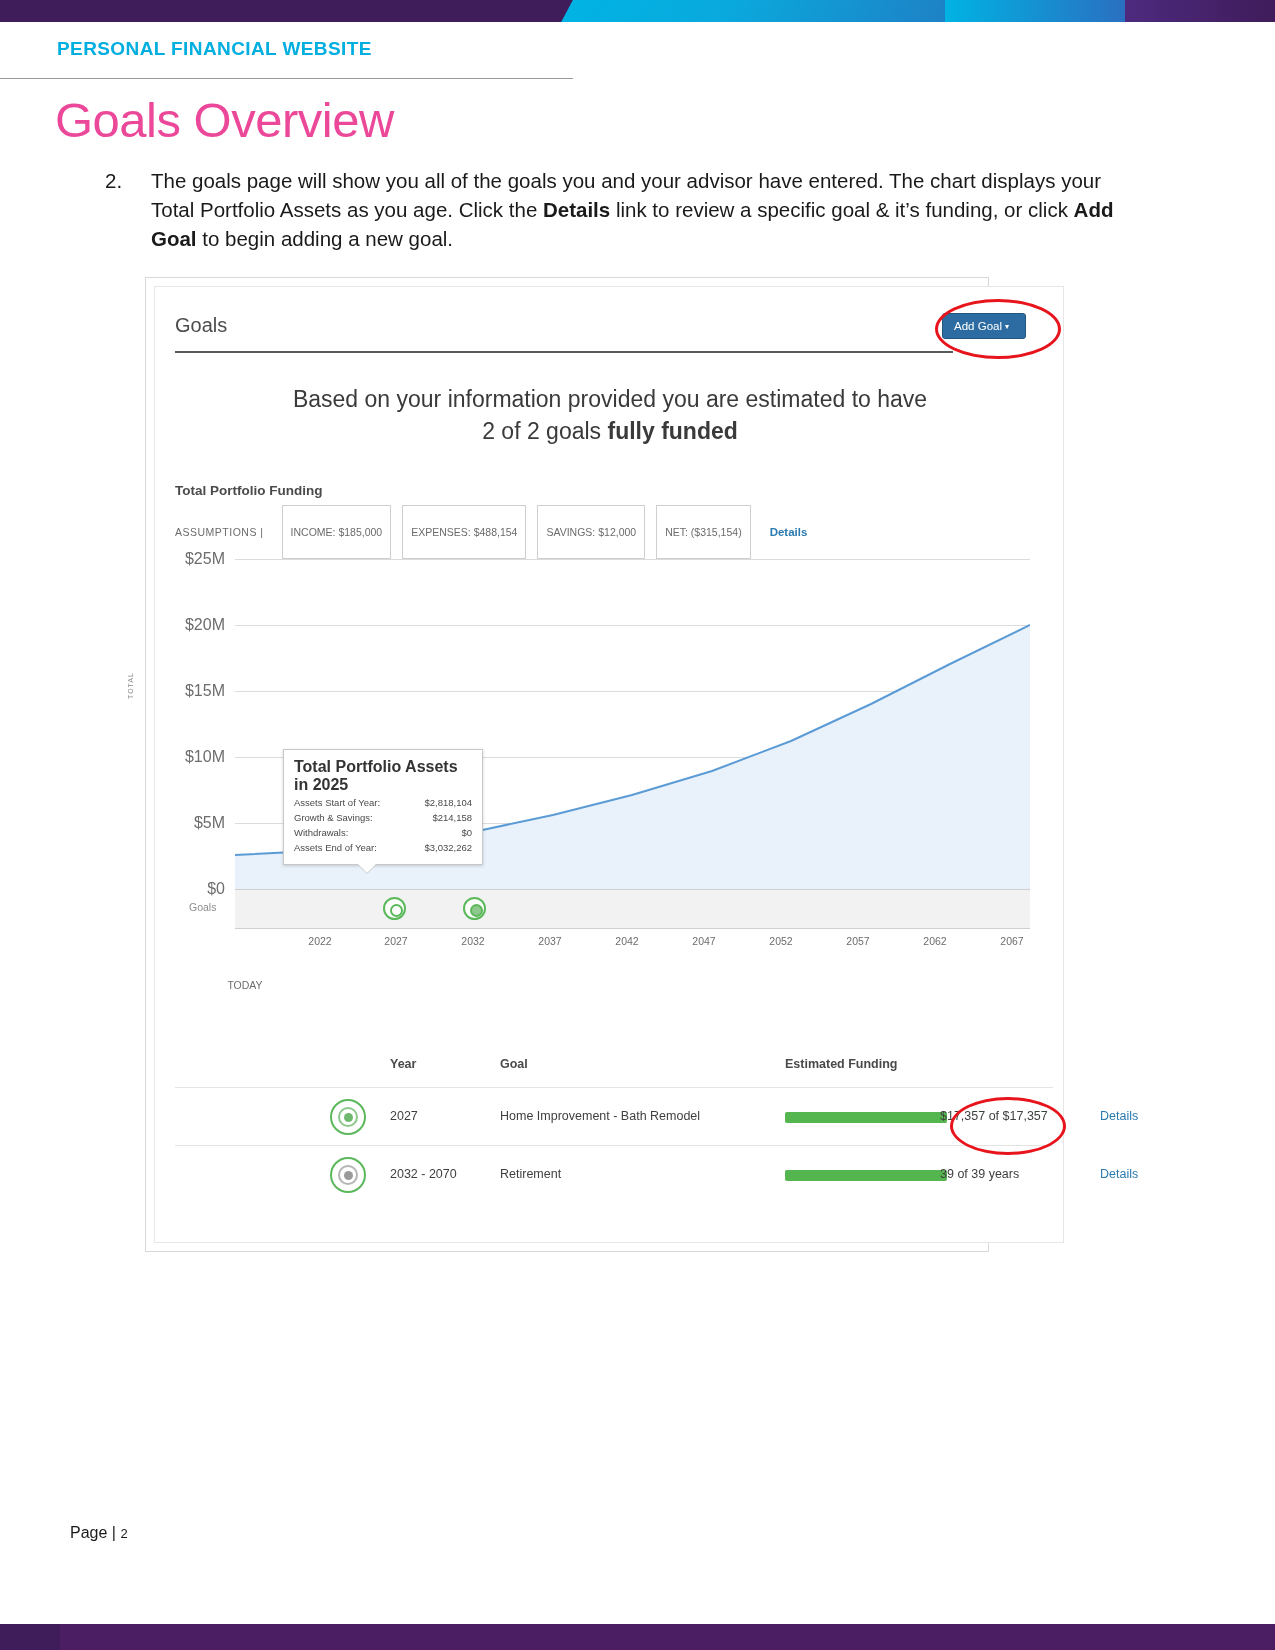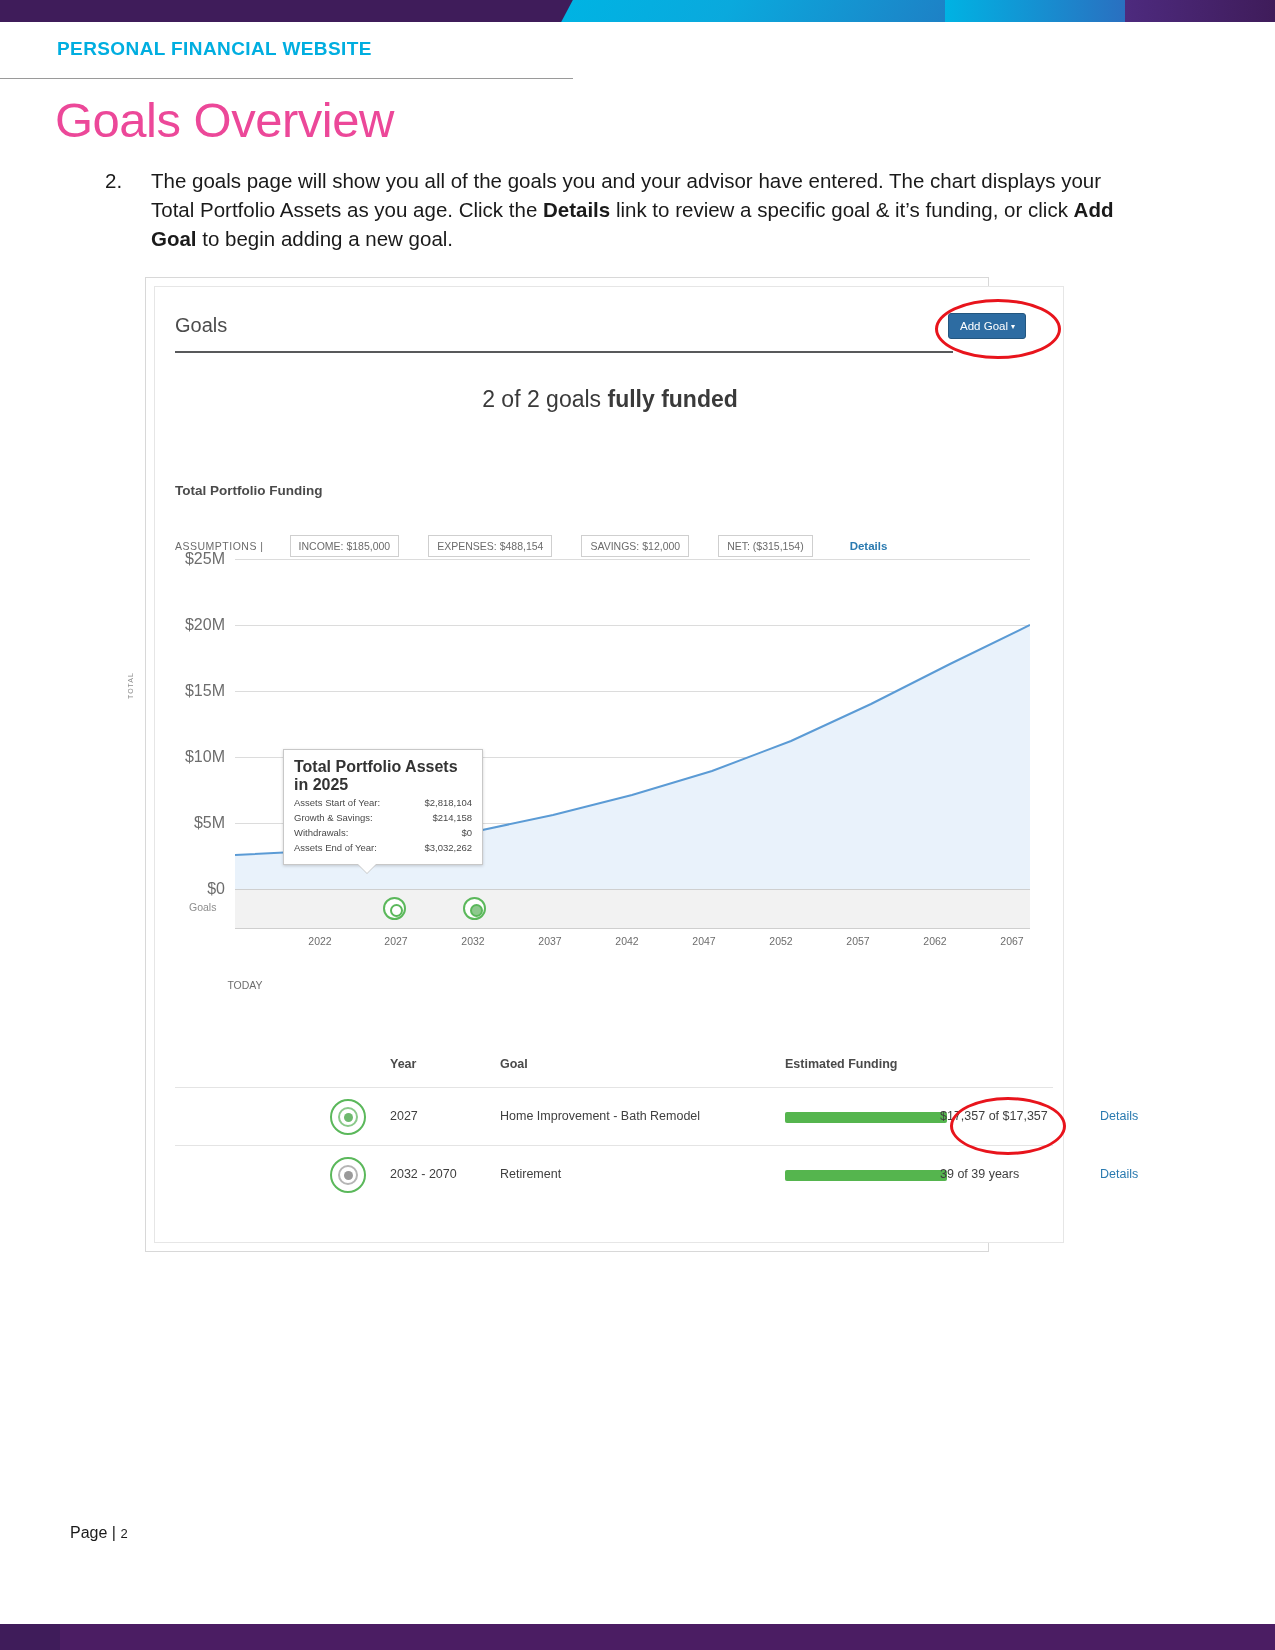--- a/index.html
+++ b/index.html
@@ -137,21 +137,21 @@
     height: 2px;
     background: #58595b;
   }
   .add-goal-btn {
     position: absolute;
     right: 37px;
     top: 26px;
     background: #2d6ca2;
     color: #fff;
     font-size: 11.5px;
-    padding: 6px 10px 6px 11px;
+    padding: 6px 16px 6px 11px;
     border-radius: 3px;
     border: 1px solid #23567f;
     white-space: nowrap;
   }
   .add-goal-btn .caret {
     font-size: 8px;
     margin-left: 3px;
     position: relative;
     top: -1px;
   }
@@ -190,35 +190,35 @@
     left: 20px;
     top: 196px;
     font-size: 13.5px;
     font-weight: bold;
     color: #4a4a4a;
   }
 
   .assumptions {
     position: absolute;
     left: 20px;
-    top: 248px;
+    top: 218px;
     display: flex;
     align-items: center;
-    gap: 16px;
+    gap: 8px;
     font-size: 10.5px;
     color: #6b6b6b;
   }
   .assumptions .lead {
     letter-spacing: 0.5px;
     margin-right: 10px;
   }
   .assumptions .chip {
     border: 1px solid #cfcfcf;
-    padding: 4px 8px;
-    margin-right: 13px;
+    padding: 20px 8px;
+    margin-right: 3px;
     color: #6b6b6b;
     background: #fff;
     white-space: nowrap;
   }
   .assumptions .details-link {
     color: #2a7ab0;
     margin-left: 8px;
     font-size: 11.5px;
     font-weight: bold;
   }
@@ -506,20 +506,21 @@
 
     <div class="goals-title">Goals</div>
     <div class="goals-rule"></div>
 
     <div class="add-goal-btn">
       <span>Add Goal</span><span class="caret">▾</span>
     </div>
     <div class="ellipse-red ellipse-addgoal"></div>
 
     <div class="headline">
+      <div class="l1">Based on your information provided you are estimated to have</div>
       <div class="l2">
         <span>2 of 2 goals </span><b>fully funded</b>
       </div>
     </div>
 
     <div class="tpa-label">Total Portfolio Funding</div>
 
     <div class="assumptions">
       <span class="lead">ASSUMPTIONS |</span>
       <span class="chip">INCOME:  $185,000</span>

